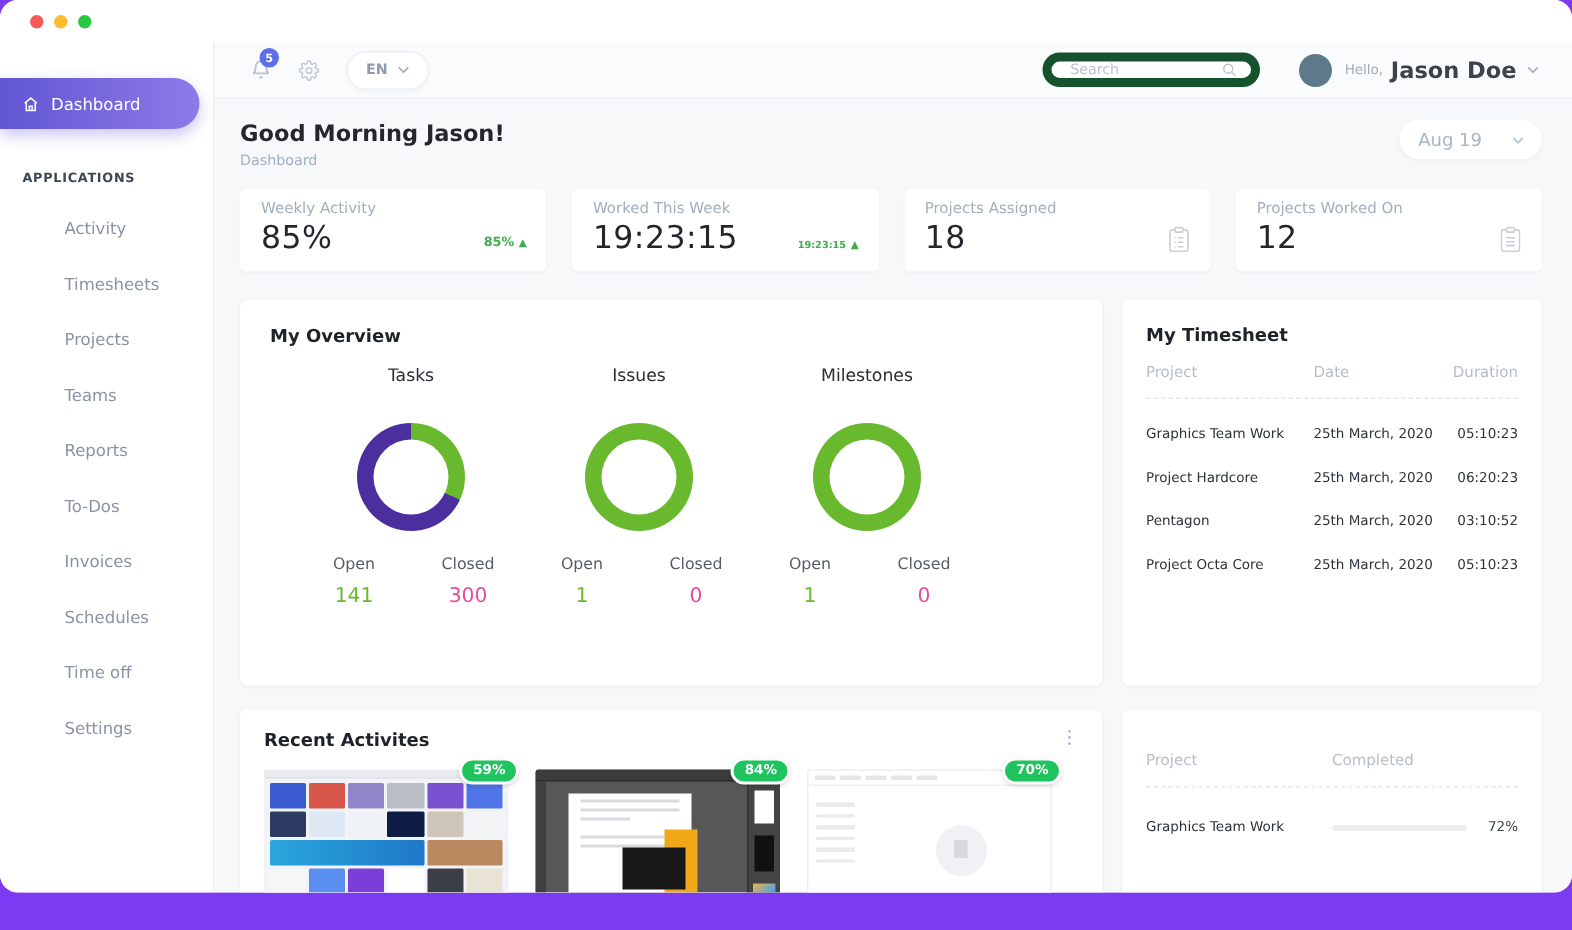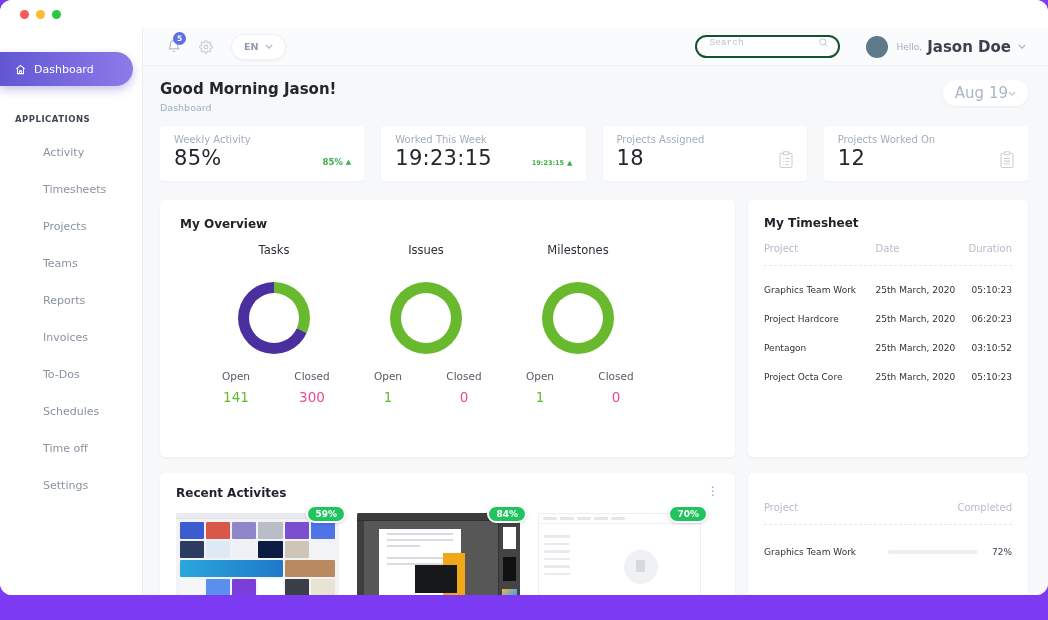--- a/index.html
+++ b/index.html
@@ -24,32 +24,32 @@
   .menu { margin-top:10px; }
   .menu-item { padding:12px 0 12px 43px; font-size:11px; color:#8a93a2; cursor:pointer; }
 
   
   .main { flex:1; display:flex; flex-direction:column; background:#f7f8fa; min-width:0; }
   .topbar { height:38px; background:#fafbfd; border-bottom:1px solid #eef0f3; display:flex; align-items:center; padding:0 22px 0 24px; flex-shrink:0; }
   .bell-wrap { position:relative; margin-right:18px; }
   .nbadge { position:absolute; top:-7px; left:6px; min-width:13px; height:13px; border-radius:50%; background:#5b6fe6; color:#fff; font-size:7.5px; font-weight:bold; display:flex; align-items:center; justify-content:center; }
   .lang-pill { margin-left:18px; background:#fff; border:1px solid #f0f1f5; box-shadow:0 1px 3px rgba(20,30,60,.05); border-radius:14px; height:26px; padding:0 12px; display:flex; align-items:center; gap:7px; font-size:9.5px; color:#8f9aab; font-weight:bold; }
   .top-right { margin-left:auto; display:flex; align-items:center; }
-  .search-pill { width:145px; height:23px; background:#fff; border:2px solid #14532d; border-radius:12px; display:flex; align-items:flex-start; padding:0 9px 0 12px;font-family:Liberation Mono, monospace; }
+  .search-pill { width:145px; height:23px; background:#fff; border:6px solid #14532d; border-radius:12px; display:flex; align-items:center; padding:0 9px 0 12px; }
   .search-pill input { border:none; outline:none; flex:1; font-size:9.5px; color:#5a6472; background:transparent; font-family:inherit; min-width:0; }
   .search-pill input::placeholder { color:#b9c2cf; }
   .avatar { width:22px; height:22px; border-radius:50%; background:#5e7a8a; margin:0 8px 0 26px; }
   .hello { font-size:9px; color:#a0aab8; }
   .uname { font-size:15px; font-weight:bold; color:#3c424d; }
 
   .content { flex:1; padding:14px 20px 0 17px; overflow:hidden; }
   .page-head { display:flex; align-items:flex-start; }
   .greeting { font-size:15px; font-weight:bold; color:#23262d; }
   .crumb { font-size:9.5px; color:#9fb0c4; margin-top:4px; }
-  .date-pill { margin-left:auto; background:#fff; border-radius:13px; height:26px; padding:0 12px; display:flex; align-items:center; gap:0; font-size:15px; color:#a9b6c6; box-shadow:0 1px 3px rgba(20,30,60,.05); }
+  .date-pill { margin-left:auto; background:#fff; border-radius:13px; height:26px; padding:0 12px; display:flex; align-items:center; gap:20px; font-size:12px; color:#a9b6c6; box-shadow:0 1px 3px rgba(20,30,60,.05); }
 
   .stats-row { display:flex; gap:17px; margin-top:13px; }
   .stat-card { flex:1; background:#fff; border-radius:4px; padding:8px 14px 0; height:55px; position:relative; box-shadow:0 1px 2px rgba(16,24,40,.04); }
   .stat-label { font-size:10px; color:#a3aebc; }
   .stat-value { font-size:21px; color:#23262d; margin-top:1px; letter-spacing:.3px; }
   .stat-delta { position:absolute; right:13px; bottom:14px; color:#3fae4a; font-weight:bold; display:flex; align-items:center; gap:3px; }
   .d1 { font-size:8.5px; } .d2 { font-size:6.5px; }
   .tri { font-size:7px; color:#3fae4a; }
   .stat-icon { position:absolute; right:13px; bottom:12px; color:#c9cfd8; }
 
@@ -69,21 +69,21 @@
   .oc-cell { flex:1; }
   .oc-label { font-size:10.5px; color:#555b64; }
   .oc-val { font-size:13.5px; margin-top:7px; }
   .oc-val.open { color:#69b92f; } .oc-val.closed { color:#ec4899; }
 
   .timesheet-card { height:257px; padding:16px 16px; }
   .t-head { display:flex; font-size:10px; color:#b6bdc9; margin-top:13px; }
   .t-dash { border-top:1px dashed #e3e7ee; margin-top:11px; }
   .t-row { display:flex; font-size:9px; color:#2e333b; margin-top:19px; }
   .tc1 { width:45%; } .tc2 { width:35%; } .tc3 { width:20%; text-align:right; }
-  .pc1 { width:50%; } .pc2 { flex:1;text-align:right; }
+  .pc1 { width:50%; } .pc2 { flex:1; }
 
   .recent-card { height:160px; padding:13px 16px; }
   .recent-head { display:flex; align-items:flex-start; }
   .kebab { margin-left:auto; color:#8c9bd8; font-size:12px; line-height:10px; letter-spacing:0; cursor:pointer; }
   .thumbs { display:flex; gap:18px; margin-top:13px; }
   .thumb { width:163px; height:110px; position:relative; background:#fff; cursor:pointer; }
   .badge { position:absolute; top:-8px; right:-7px; background:#1fc45e; border:2px solid #fff; border-radius:11px; color:#fff; font-size:9px; font-weight:bold; padding:2px 7px; z-index:3; box-shadow:0 1px 3px rgba(0,0,0,.15); }
   .shot { width:100%; height:100%; overflow:hidden; border-radius:2px; }
 
   
@@ -151,22 +151,22 @@
         </span>
         <span>Dashboard</span>
       </div>
       <div class="section-label">APPLICATIONS</div>
       <div class="menu">
         <div class="menu-item">Activity</div>
         <div class="menu-item">Timesheets</div>
         <div class="menu-item">Projects</div>
         <div class="menu-item">Teams</div>
         <div class="menu-item">Reports</div>
+        <div class="menu-item">To-Dos</div>
         <div class="menu-item">Invoices</div>
-        <div class="menu-item">To-Dos</div>
         <div class="menu-item">Schedules</div>
         <div class="menu-item">Time off</div>
         <div class="menu-item">Settings</div>
       </div>
     </div>
 
     <div class="main">
       <div class="topbar">
         <div class="bell-wrap">
           <svg width="14" height="15" viewBox="0 0 24 24" fill="none" stroke="#b7c0cd" stroke-width="2">

